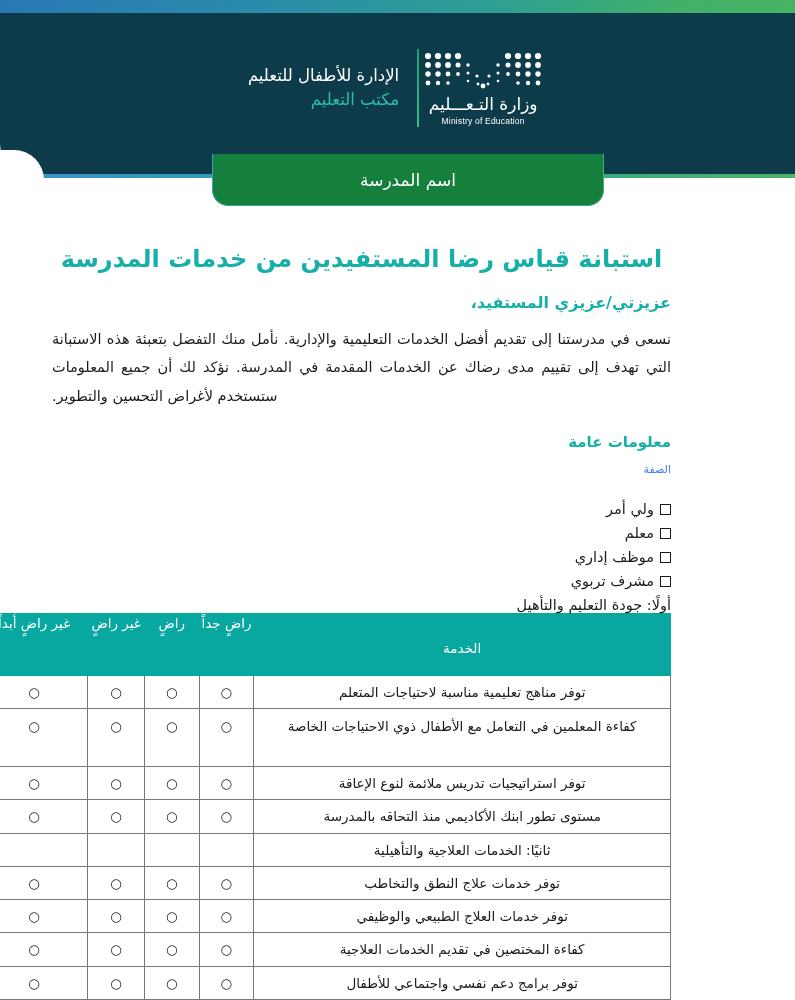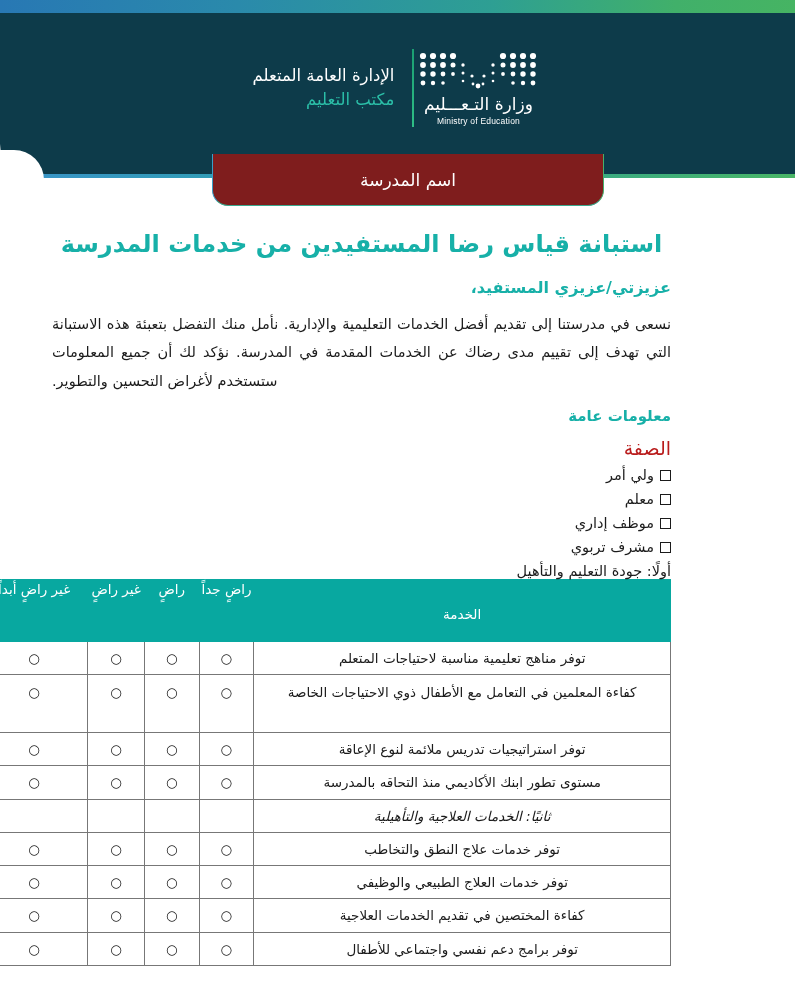--- a/index.html
+++ b/index.html
@@ -112,38 +112,38 @@
   }
   .admin-line.accent { color: #2bbfa8; }
 
   
   .school-pill {
     position: absolute;
     top: 154px;
     left: 212px;
     width: 392px;
     height: 52px;
-    background: #7f1d1d;
+    background: #15803d;
     border-bottom-left-radius: 16px;
     border-bottom-right-radius: 16px;
     border-left: 1.5px solid #3a9ec7;
     border-right: 1.5px solid #46b06d;
     border-bottom: 1.5px solid #39a98e;
     display: flex;
     align-items: center;
     justify-content: center;
     color: #ffffff;
     font-size: 17px;
     z-index: 5;
   }
 
   
   .content {
     position: absolute;
-    top: 216px; left: 0;
+    top: 231px; left: 0;
     width: 723px;
     padding: 0 52px;
   }
 
   .doc-title {
     text-align: center;
     color: #17b0a8;
     font-size: 24px;
     font-weight: 700;
     margin-top: 14px;
@@ -157,37 +157,37 @@
     font-weight: 700;
     margin-bottom: 13px;
   }
 
   .intro {
     text-align: justify;
     text-align-last: left;
     color: #1b1b1b;
     font-size: 14.5px;
     line-height: 1.95;
-    margin-bottom: 12px;
+    margin-bottom: 23px;
     direction: rtl;
   }
 
   .section-label {
     text-align: right;
     color: #17b0a8;
     font-size: 15px;
     font-weight: 700;
     margin-bottom: 12px;
   }
 
   .field-label {
     text-align: right;
-    color: #b91c1c;
-    font-size: 19px;
-    margin-bottom: 8px;
+    color: #3b82f6;
+    font-size: 11px;
+    margin-bottom: 25px;
   }
 
   .checkbox-row {
     text-align: right;
     color: #1b1b1b;
     font-size: 14.5px;
     margin-bottom: 8px;
     direction: rtl;
   }
   .cb-glyph {
@@ -253,21 +253,21 @@
   td.rate-cell {
     text-align: center;
     vertical-align: middle;
     color: #333;
     font-size: 12px;
   }
   tr.row-normal td { height: 29px; }
   tr.row-tall td   { height: 58px; vertical-align: top; padding-top: 7px; }
   tr.row-tall td.rate-cell { vertical-align: top; padding-top: 9px; }
   tr.row-section td { height: 31px; }
-  tr.row-section td.service-cell { text-align: center; font-style: italic; }
+  tr.row-section td.service-cell { text-align: center; }
 
   .dot { line-height: 1; }
 </style>
 </head>
 <body>
 
 <div id="page">
 
   <div class="top-strip"></div>
 
@@ -324,21 +324,21 @@
               <circle cx="116" cy="32" r="2.4"></circle>
           </g>
         </svg>
         <div class="moe-word">وزارة التـعـــليم</div>
         <div class="moe-eng">Ministry of Education</div>
       </div>
       <div class="logo-divider"></div>
     </div>
 
     <div class="admin-lines">
-      <div class="admin-line">الإدارة العامة المتعلم</div>
+      <div class="admin-line">الإدارة للأطفال للتعليم</div>
       <div class="admin-line accent">مكتب التعليم</div>
     </div>
   </div>
 
   <div class="school-pill">
     <span>اسم المدرسة</span>
   </div>
 
   <div class="content">
 

